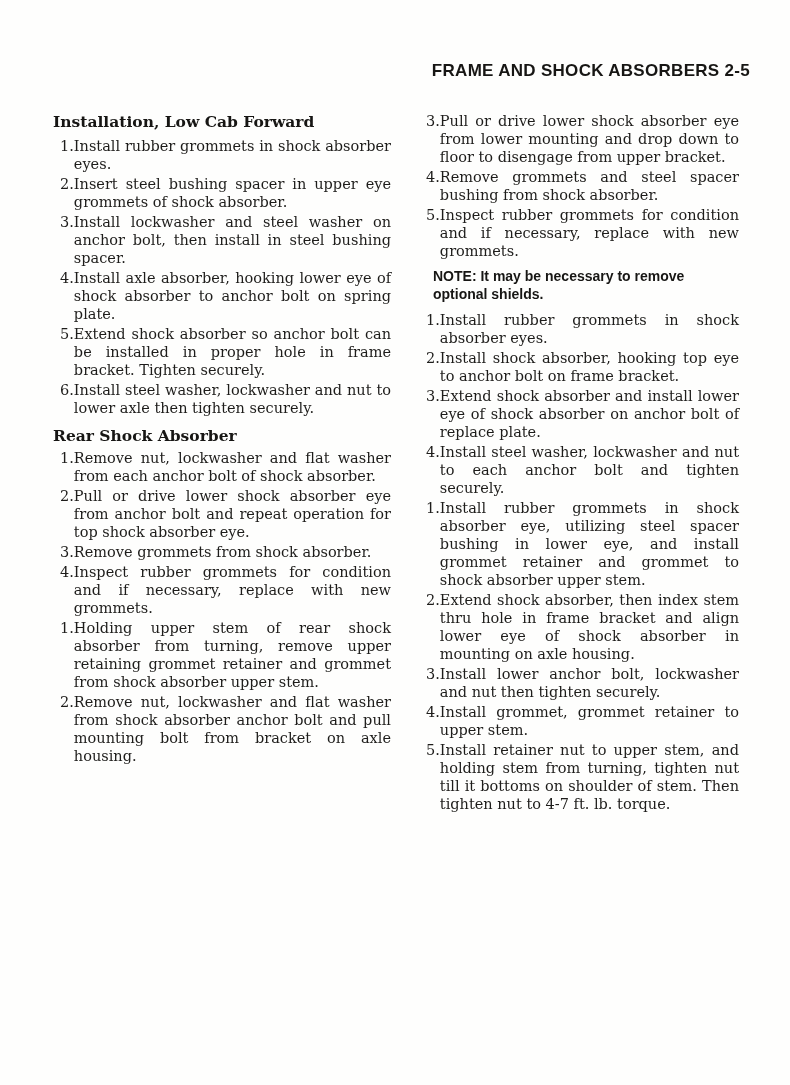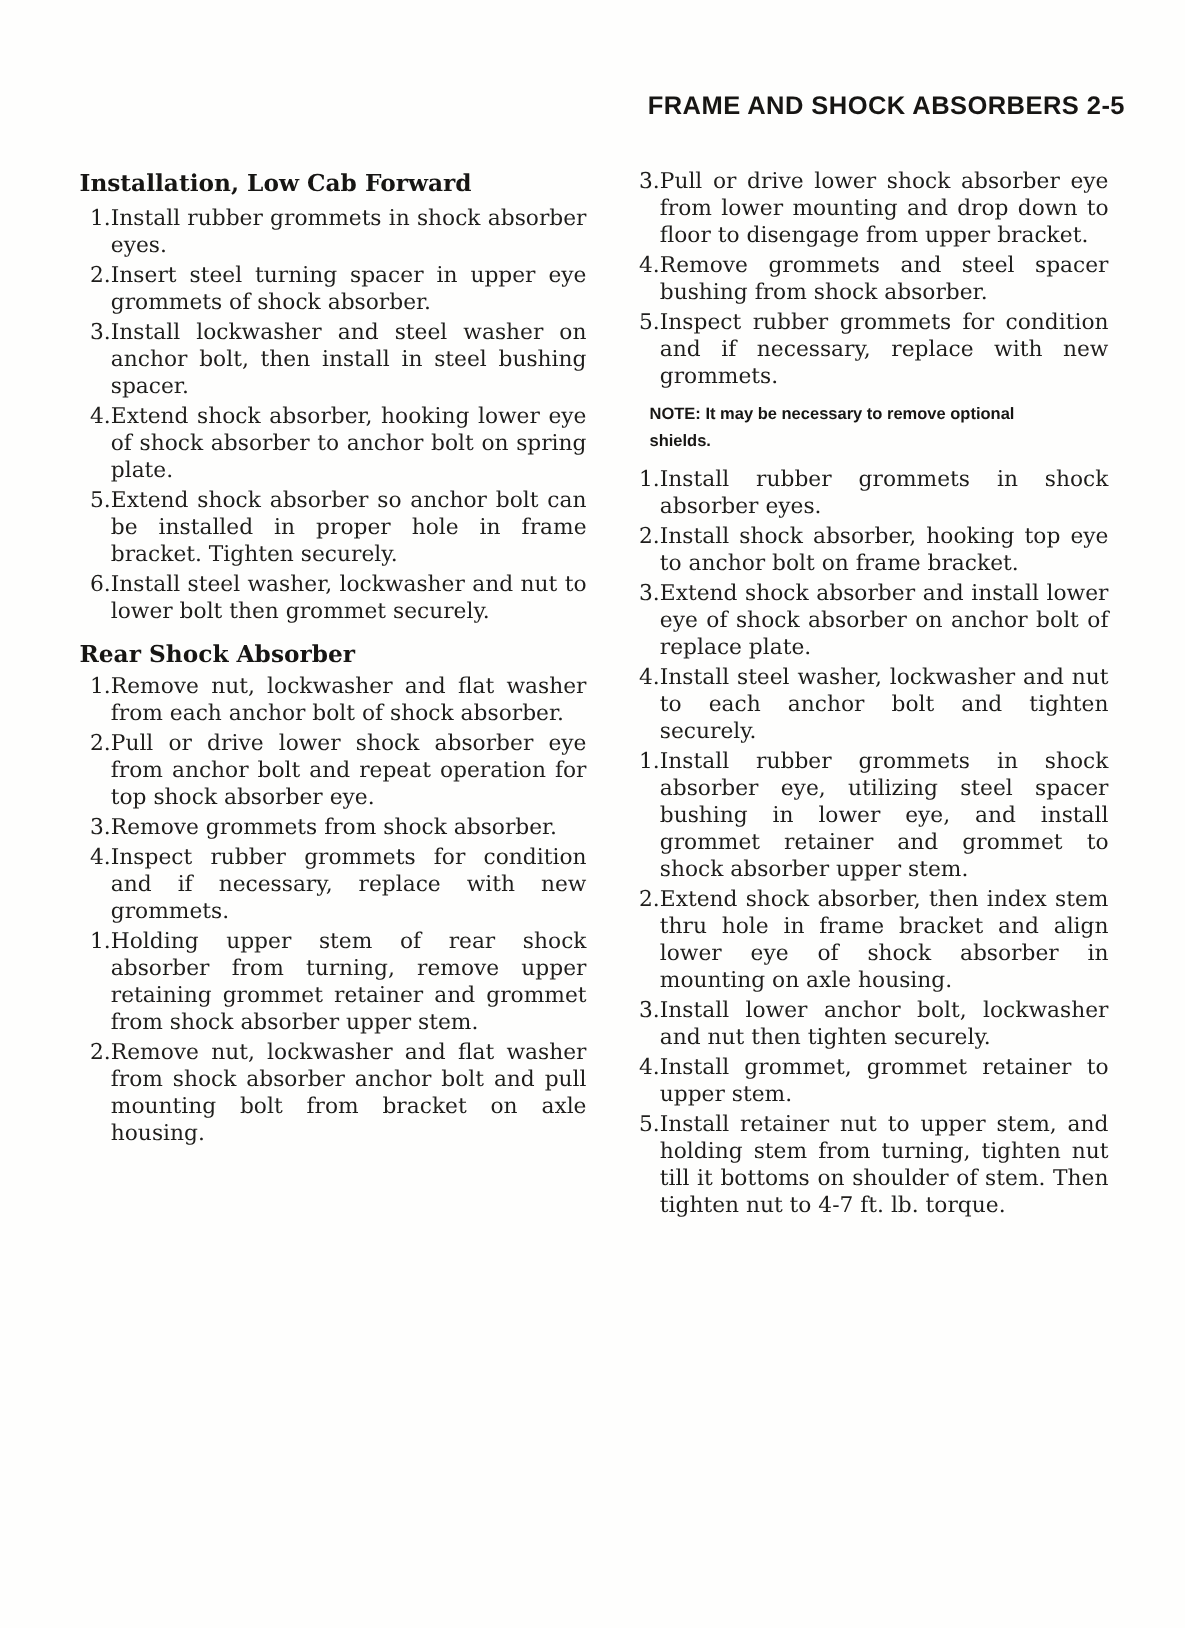--- a/index.html
+++ b/index.html
@@ -67,21 +67,21 @@
   }
   .col.right .num { flex-basis: 27px; padding-left: 14px; }
   .txt {
     flex: 1;
     text-align: justify;
     text-justify: inter-word;
   }
   .note {
     font-family: "Liberation Sans", sans-serif;
     font-weight: bold;
-    font-size: 11px;
+    font-size: 14px;
     line-height: 17.5px;
     color: #171614;
     margin: 8px 0 8px 21px;
     max-width: 276px;
   }
 </style>
 </head>
 <body>
 
 <div class="page">
@@ -95,37 +95,37 @@
     <div class="col left">
 
       <div class="sec-heading first">Installation, Low Cab Forward</div>
       <ol class="items">
         <li class="item">
           <span class="num">1.</span>
           <span class="txt">Install rubber grommets in shock absorber eyes.</span>
         </li>
         <li class="item">
           <span class="num">2.</span>
-          <span class="txt">Insert steel turning spacer in upper eye grommets of shock absorber.</span>
+          <span class="txt">Insert steel bushing spacer in upper eye grommets of shock absorber.</span>
         </li>
         <li class="item">
           <span class="num">3.</span>
           <span class="txt">Install lockwasher and steel washer on anchor bolt, then install in steel bushing spacer.</span>
         </li>
         <li class="item">
           <span class="num">4.</span>
-          <span class="txt">Extend shock absorber, hooking lower eye of shock absorber to anchor bolt on spring plate.</span>
+          <span class="txt">Install axle absorber, hooking lower eye of shock absorber to anchor bolt on spring plate.</span>
         </li>
         <li class="item">
           <span class="num">5.</span>
           <span class="txt">Extend shock absorber so anchor bolt can be installed in proper hole in frame bracket. Tighten securely.</span>
         </li>
         <li class="item">
           <span class="num">6.</span>
-          <span class="txt">Install steel washer, lockwasher and nut to lower bolt then grommet securely.</span>
+          <span class="txt">Install steel washer, lockwasher and nut to lower axle then tighten securely.</span>
         </li>
       </ol>
 
       <div class="sec-heading tight">Rear Shock Absorber</div>
       <ol class="items">
         <li class="item">
           <span class="num">1.</span>
           <span class="txt">Remove nut, lockwasher and flat washer from each anchor bolt of shock absorber.</span>
         </li>
         <li class="item">

